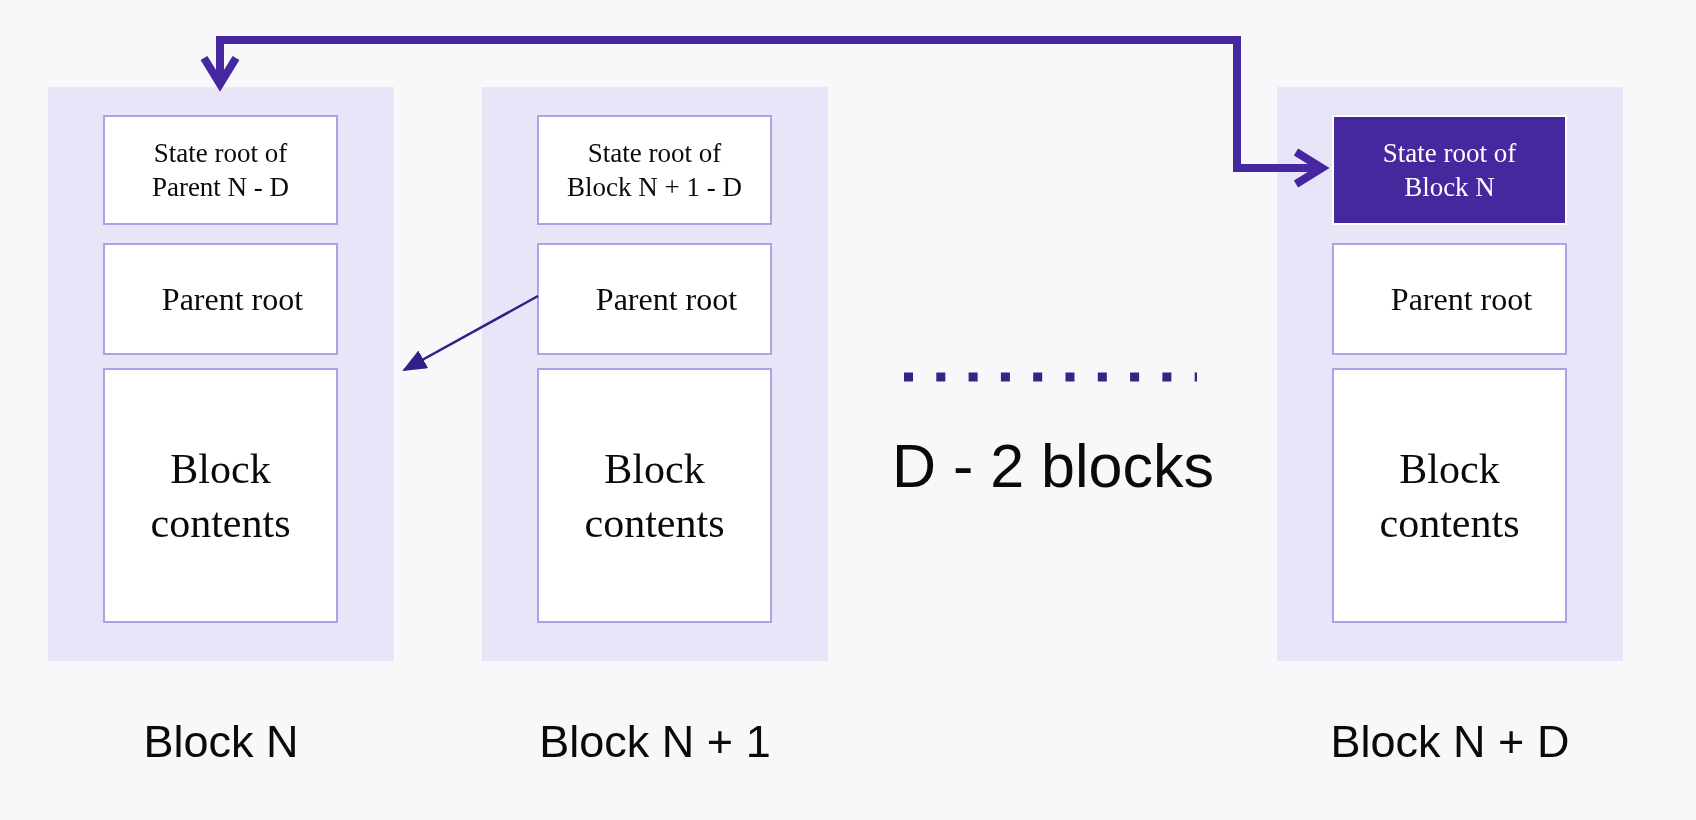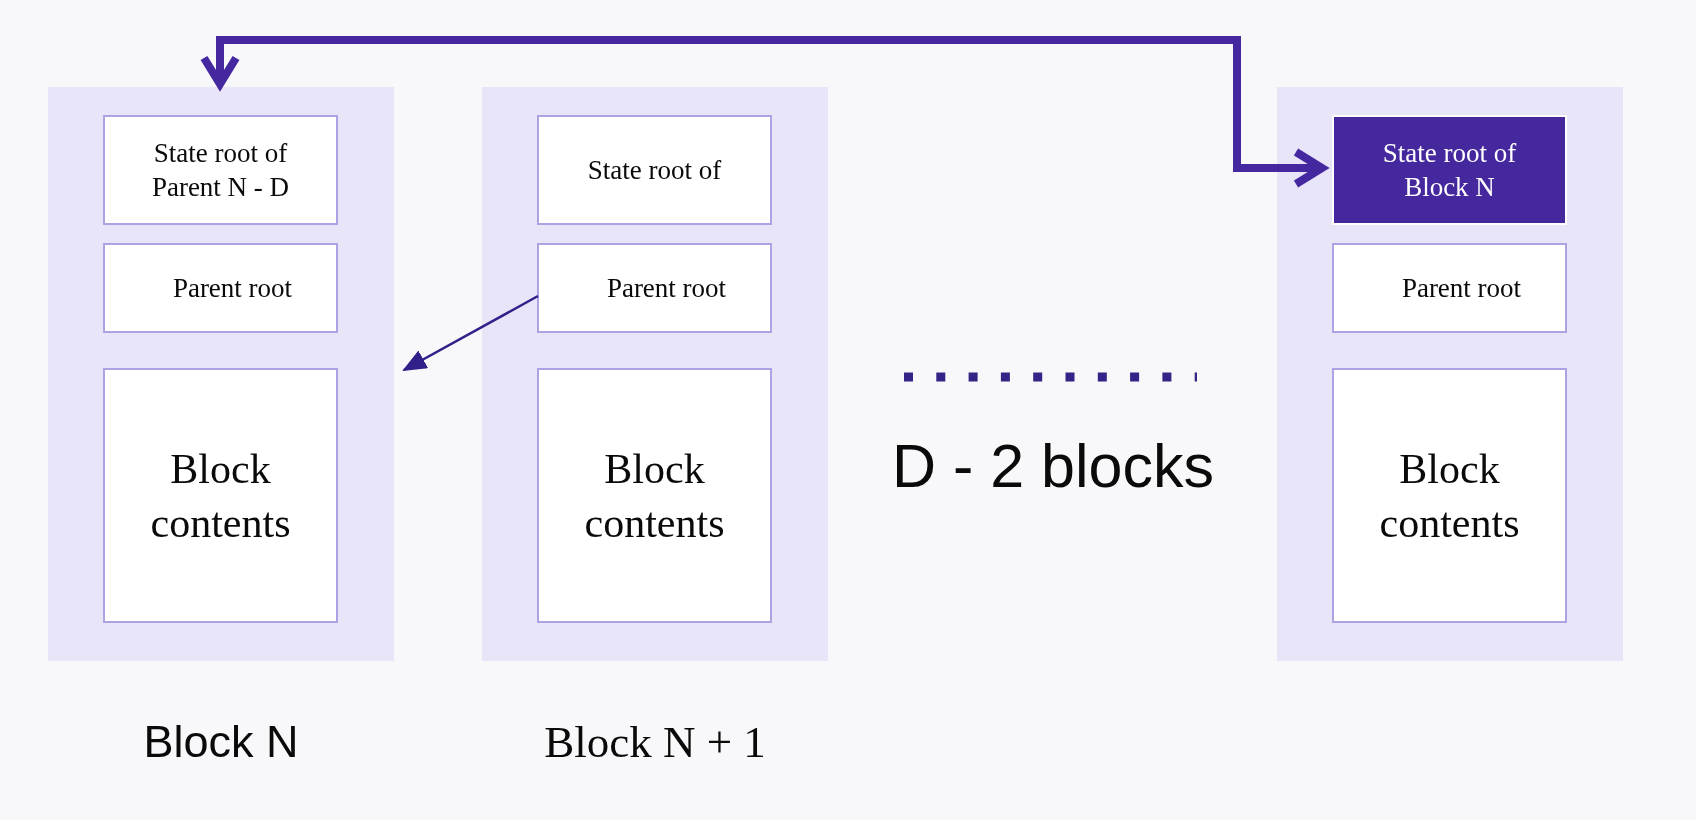--- a/index.html
+++ b/index.html
@@ -35,40 +35,40 @@
     border: 2px solid #aba3e3;
     box-sizing: border-box;
     display: flex;
     flex-direction: column;
     align-items: center;
     justify-content: center;
     text-align: center;
     font-family: Liberation Serif, serif;
   }
   .slot.state-root  { top: 28px;  height: 110px; font-size: 27px; line-height: 34px; }
-  .slot.parent-root { top: 156px; height: 90px; font-size: 27px; padding-left: 24px; }
+  .slot.parent-root { top: 156px; height: 112px; font-size: 32px; padding-left: 24px; }
   .slot.contents    { top: 281px; height: 255px; font-size: 42px; line-height: 54px; }
 
   .slot.state-root.highlight {
     background: #45279e;
     color: #ffffff;
     border: 2px solid #ffffff;
   }
 
   .block-label {
     position: absolute;
     top: 714px;
     width: 346px;
     height: 56px;
     line-height: 56px;
     text-align: center;
     font-size: 45px;
   }
   .block-label.l0 { left: 48px; }
-  .block-label.l1 { left: 482px; font-family: Liberation Serif, serif; }
+  .block-label.l1 { left: 482px; }
   .block-label.l2 { left: 1277px; }
 
   .gap-label {
     position: absolute;
     left: 870px;
     top: 438px;
     width: 366px;
     height: 56px;
     line-height: 56px;
     text-align: center;
@@ -100,20 +100,21 @@
     </div>
     <div class="slot contents">
       <div>Block</div>
       <div>contents</div>
     </div>
   </div>
 
   <div class="block b1">
     <div class="slot state-root">
       <div>State root of</div>
+      <div>Block N + 1 - D</div>
     </div>
     <div class="slot parent-root">
       <div>Parent root</div>
     </div>
     <div class="slot contents">
       <div>Block</div>
       <div>contents</div>
     </div>
   </div>
 
@@ -126,20 +127,21 @@
       <div>Parent root</div>
     </div>
     <div class="slot contents">
       <div>Block</div>
       <div>contents</div>
     </div>
   </div>
 
   <div class="block-label l0">Block N</div>
   <div class="block-label l1">Block N + 1</div>
+  <div class="block-label l2">Block N + D</div>
 
   <div class="gap-label">D - 2 blocks</div>
 
   <svg class="overlay" viewBox="0 0 1696 820">
     <defs>
       <marker id="chevron" markerUnits="userSpaceOnUse" markerWidth="44" markerHeight="44" refX="32" refY="20" orient="auto-start-reverse">
         <path d="M 6 4 L 32 20 L 6 36" fill="none" stroke="#4527a0" stroke-width="8"></path>
       </marker>
       <marker id="tri" markerUnits="userSpaceOnUse" markerWidth="28" markerHeight="24" refX="22" refY="10" orient="auto">
         <path d="M 0 0 L 24 10 L 0 20 Z" fill="#31208a"></path>

